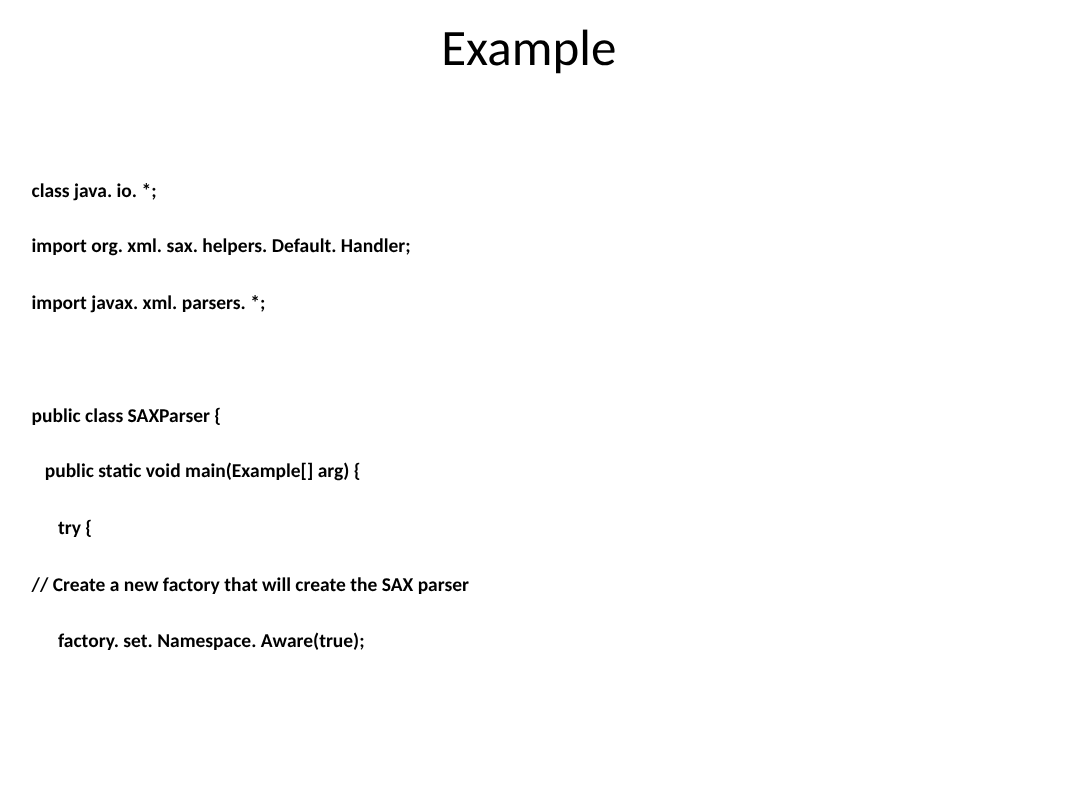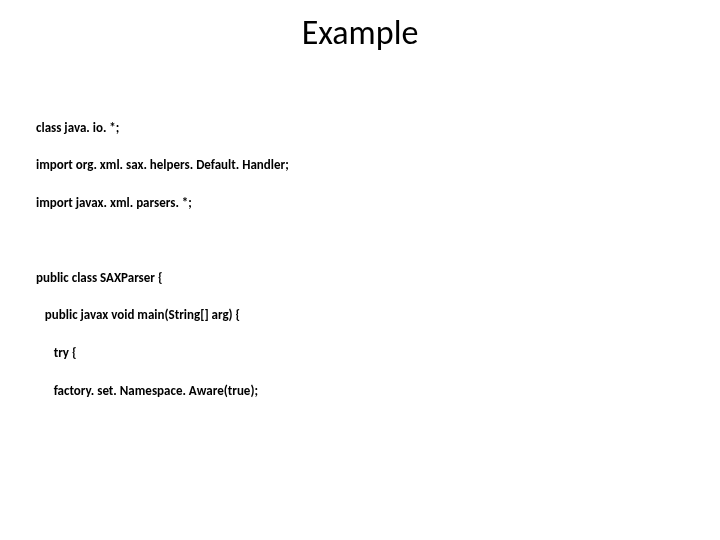--- a/index.html
+++ b/index.html
@@ -10,21 +10,21 @@
     font-family: Calibri, Arial, sans-serif;
     background: #fff;
     color: #000;
     overflow: hidden;
   }
   .slide {
     position: relative;
     width: 720px;
     height: 500px;
     box-sizing: border-box;
-    padding: 10px 36px 10px 36px;
+    padding: 10px 36px 10px 21px;
   }
   .title {
     font-size: 34px;
     text-align: center;
     margin: 2px 0 10px 0;
     font-weight: 400;
   }
   .code {
     font-size: 13px;
     line-height: 1.45;
@@ -40,22 +40,23 @@
 
 <div class="slide">
   <div class="title">Example</div>
   <div class="code">
 <div class="blank"></div>
 <div>class java. io. *;</div>
 <div>import org. xml. sax. helpers. Default. Handler;</div>
 <div>import javax. xml. parsers. *;</div>
 <div class="blank"></div>
 <div>public class SAXParser {</div>
-<div>   public javax void main(String[] arg) {</div>
+<div>   public static void main(Example[] arg) {</div>
 <div>      try {</div>
+<div>// Create a new factory that will create the SAX parser</div>
 <div>      factory. set. Namespace. Aware(true);</div>
 
 
 
 
 
 
 
 
 

